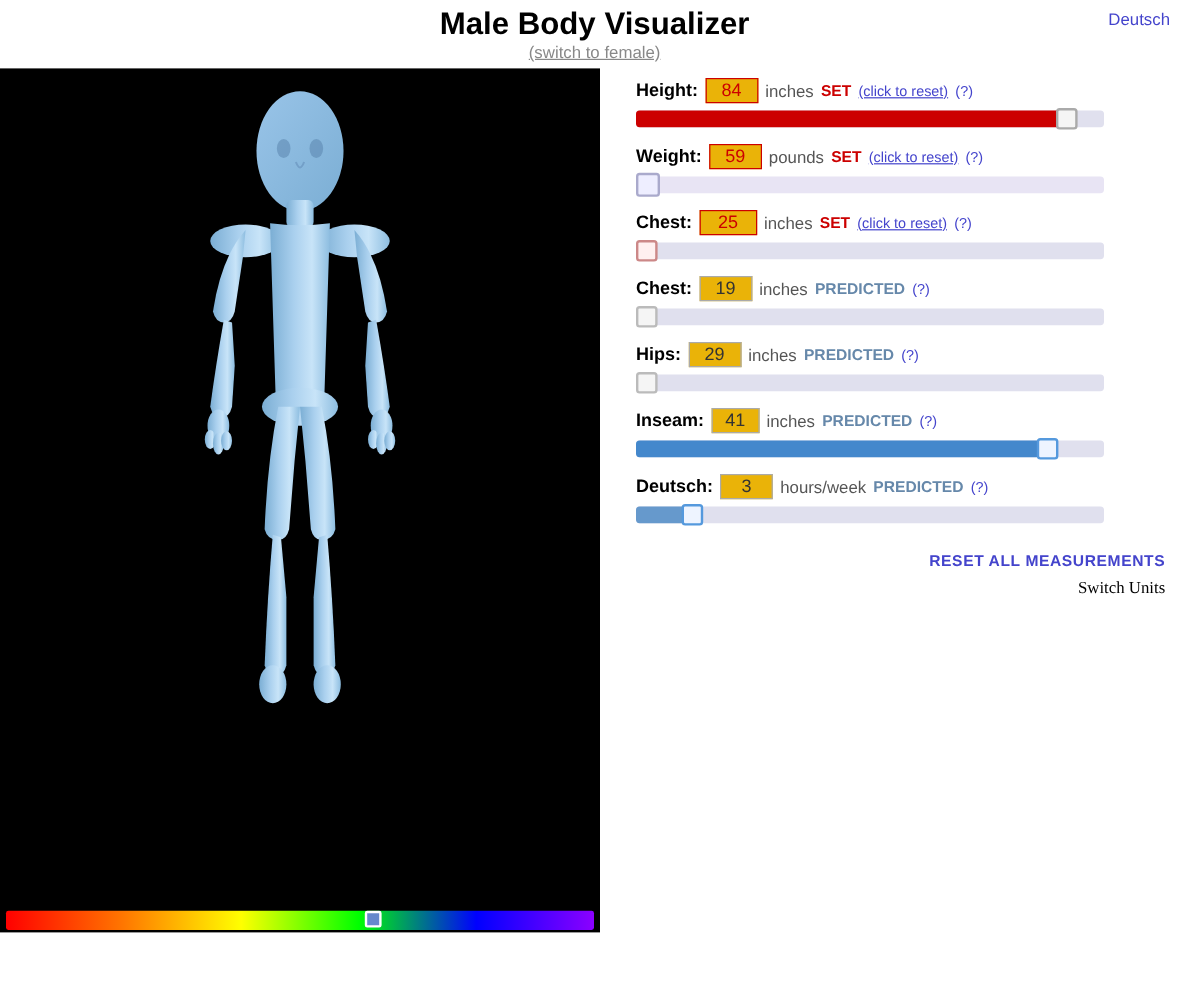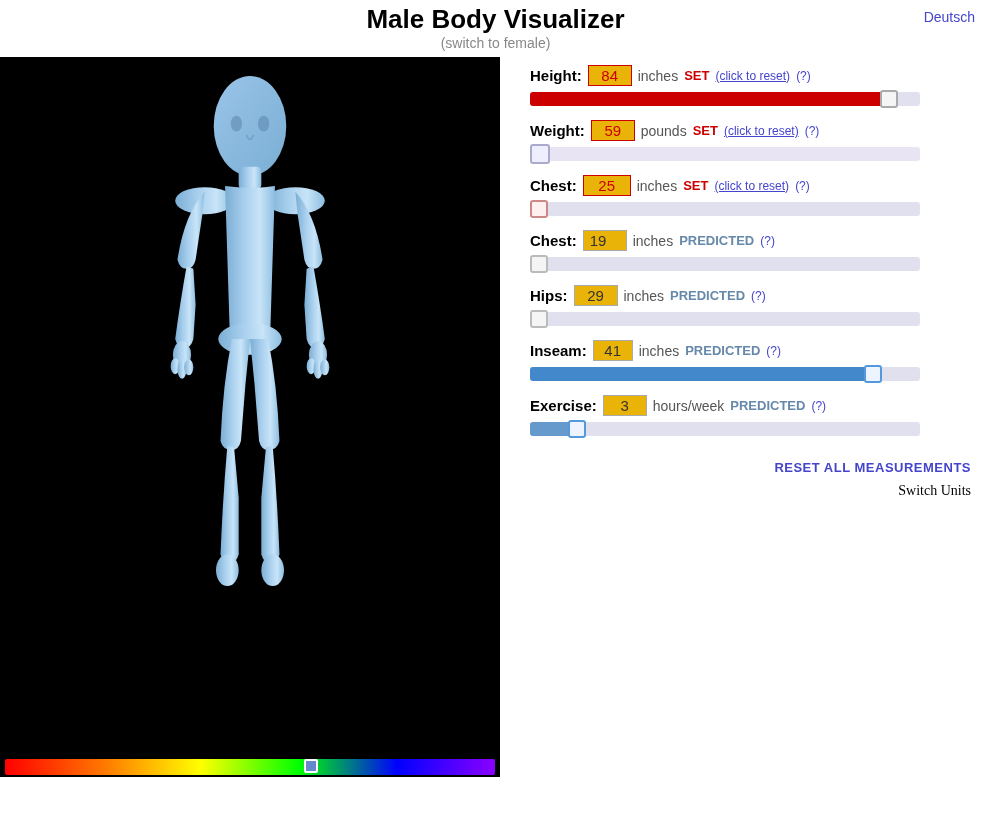--- a/index.html
+++ b/index.html
@@ -29,20 +29,21 @@
       margin-bottom: 6px;
     }
     .page-title {
       font-size: 26px;
       font-weight: bold;
       color: #000;
     }
     .page-subtitle {
       font-size: 14px;
       color: #888;
+      text-decoration: underline;
     }
     .page-subtitle a {
       color: #888;
       text-decoration: none;
     }
 
     .main-content {
       display: flex;
       flex-direction: row;
       margin-top: 4px;
@@ -384,21 +385,21 @@
       </div>
       <div class="slider-track chest-slider">
         <div class="slider-fill" style="background:#cc0000; width:1%;"></div>
         <div class="slider-thumb" style="left:0px; border-color:#cc8888; background:#fff0f0; width:18px; height:18px; top:-2px;"></div>
       </div>
     </div>
 
     <div class="control-row">
       <div class="control-label-row">
         <span class="control-label">Chest:</span>
-        <input class="value-box" type="text" value="19" style="border: 1px solid rgb(170, 170, 170); color: rgb(51, 51, 51); width: 44px; font-size: 15px; text-align: left;">
+        <input class="value-box" type="text" value="19" style="border: 1px solid rgb(170, 170, 170); color: rgb(51, 51, 51); width: 44px; font-size: 15px; text-align: center;">
         <span class="unit-text">inches</span>
         <span class="status-predicted">PREDICTED</span>
         <a class="help-link" href="#">(?)</a>
       </div>
       <div class="slider-track waist-slider">
         <div class="slider-fill" style="background:#aabbdd; width:0%;"></div>
         <div class="slider-thumb" style="left:0px; border-color:#bbb; background:#f5f5f5; width:18px; height:18px; top:-2px;"></div>
       </div>
     </div>
 
@@ -425,21 +426,21 @@
         <a class="help-link" href="#">(?)</a>
       </div>
       <div class="slider-track inseam-slider">
         <div class="slider-fill" style="background:#4488cc; width:88%;"></div>
         <div class="slider-thumb" style="left:calc(88% - 9px); border-color:#5599dd; background:#eef4ff; width:18px; height:18px; top:-2px;"></div>
       </div>
     </div>
 
     <div class="control-row">
       <div class="control-label-row">
-        <span class="control-label">Exercise:</span>
+        <span class="control-label">Deutsch:</span>
         <input class="value-box" type="text" value="3" style="border: 1px solid rgb(170, 170, 170); color: rgb(51, 51, 51); width: 44px; font-size: 15px; text-align: center;">
         <span class="unit-text">hours/week</span>
         <span class="status-predicted">PREDICTED</span>
         <a class="help-link" href="#">(?)</a>
       </div>
       <div class="slider-track exercise-slider">
         <div class="slider-fill" style="background:#6699cc; width:12%;"></div>
         <div class="slider-thumb" style="left:calc(12% - 9px); border-color:#5599dd; background:#eef4ff; width:18px; height:18px; top:-2px;"></div>
       </div>
     </div>

